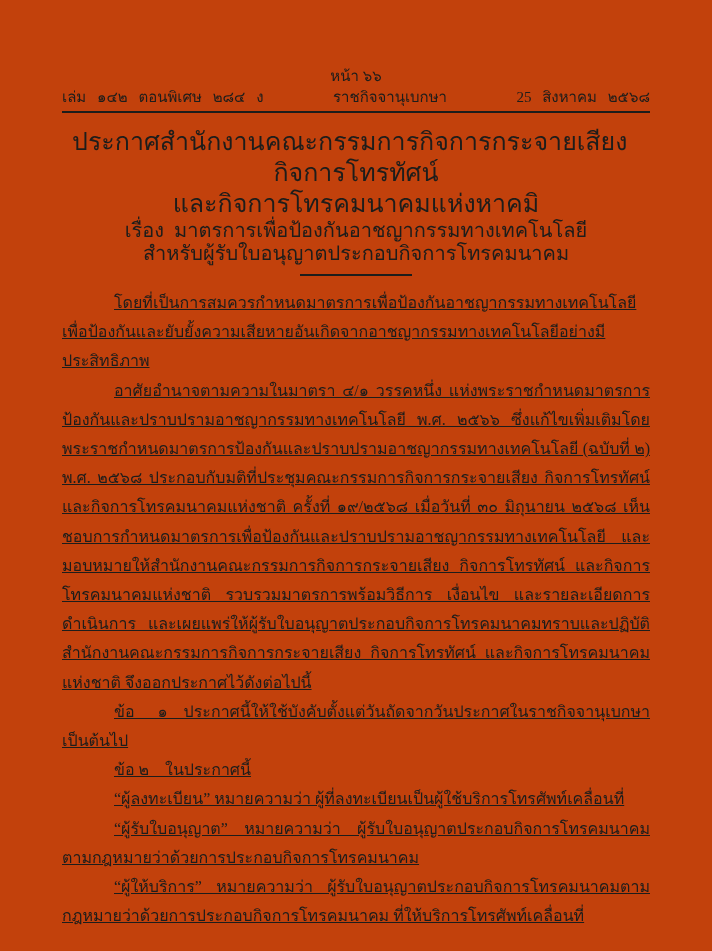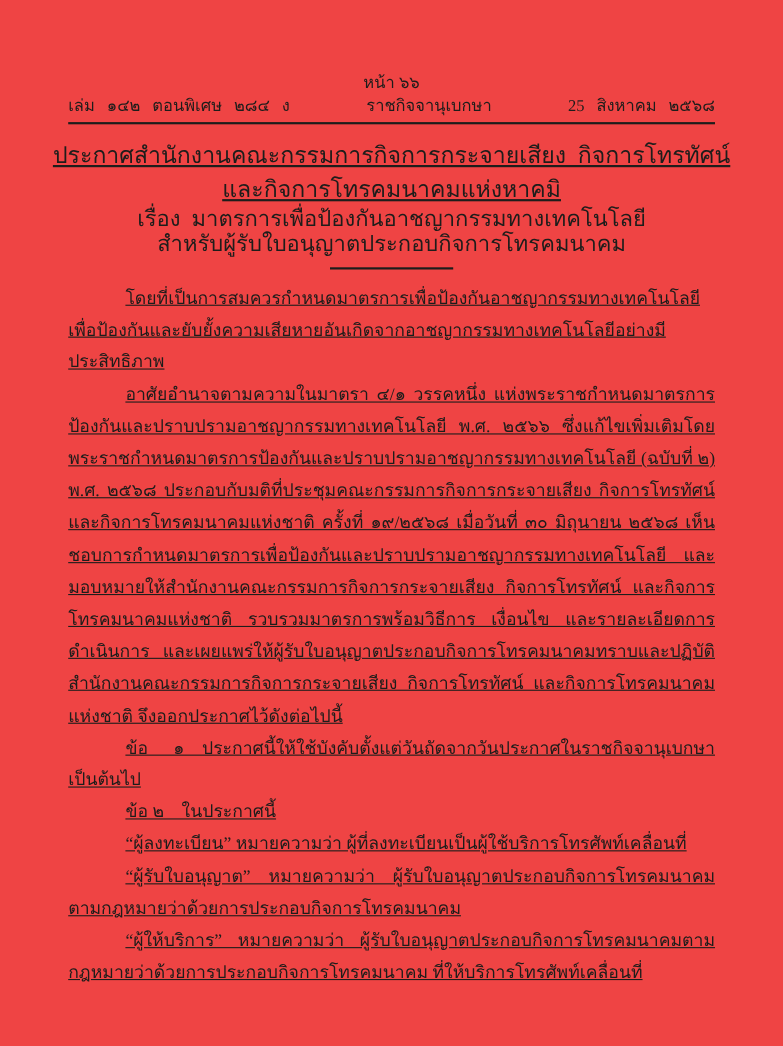--- a/index.html
+++ b/index.html
@@ -1,36 +1,36 @@
 <!DOCTYPE html>
 <html lang="th"><head>
 <meta charset="utf-8">
 <style>
   html,body { margin:0; padding:0; background:#ffffff; }
   .page {
     position:relative;
     width:712px; height:951px;
-    background:#ef4444;
+    background:#c2410c;
     color:#1d1d1b;
     font-family:"Liberation Serif","DejaVu Serif",serif;
     overflow:hidden;
     box-sizing:border-box;
   }
   .gz-header { margin:0 62px; padding-top:66px; }
   .page-no { text-align:center; font-size:15px; line-height:20px; }
   .hrow {
     display:flex; justify-content:space-between; align-items:baseline;
     font-size:15px; line-height:21px; margin-top:1px;
   }
   .hleft, .hright { word-spacing:7px; white-space:nowrap; }
   .hcenter { white-space:nowrap; }
   .hrule { border-bottom:2px solid #1d1d1b; margin-top:3px; }
 
   .title-block { text-align:center; margin:13px 40px 0; }
-  .title-main { font-size:21px; line-height:31px;text-decoration:underline; }
+  .title-main { font-size:25px; line-height:31px; }
   .title-sub  { font-size:20px; line-height:23px; }
   .title-rule {
     width:112px; border-bottom:2px solid #1d1d1b;
     margin:9px auto 0;
   }
 
   .doc-body {
     margin:12px 62px 0;
     font-size:16px;
     line-height:29.2px;

